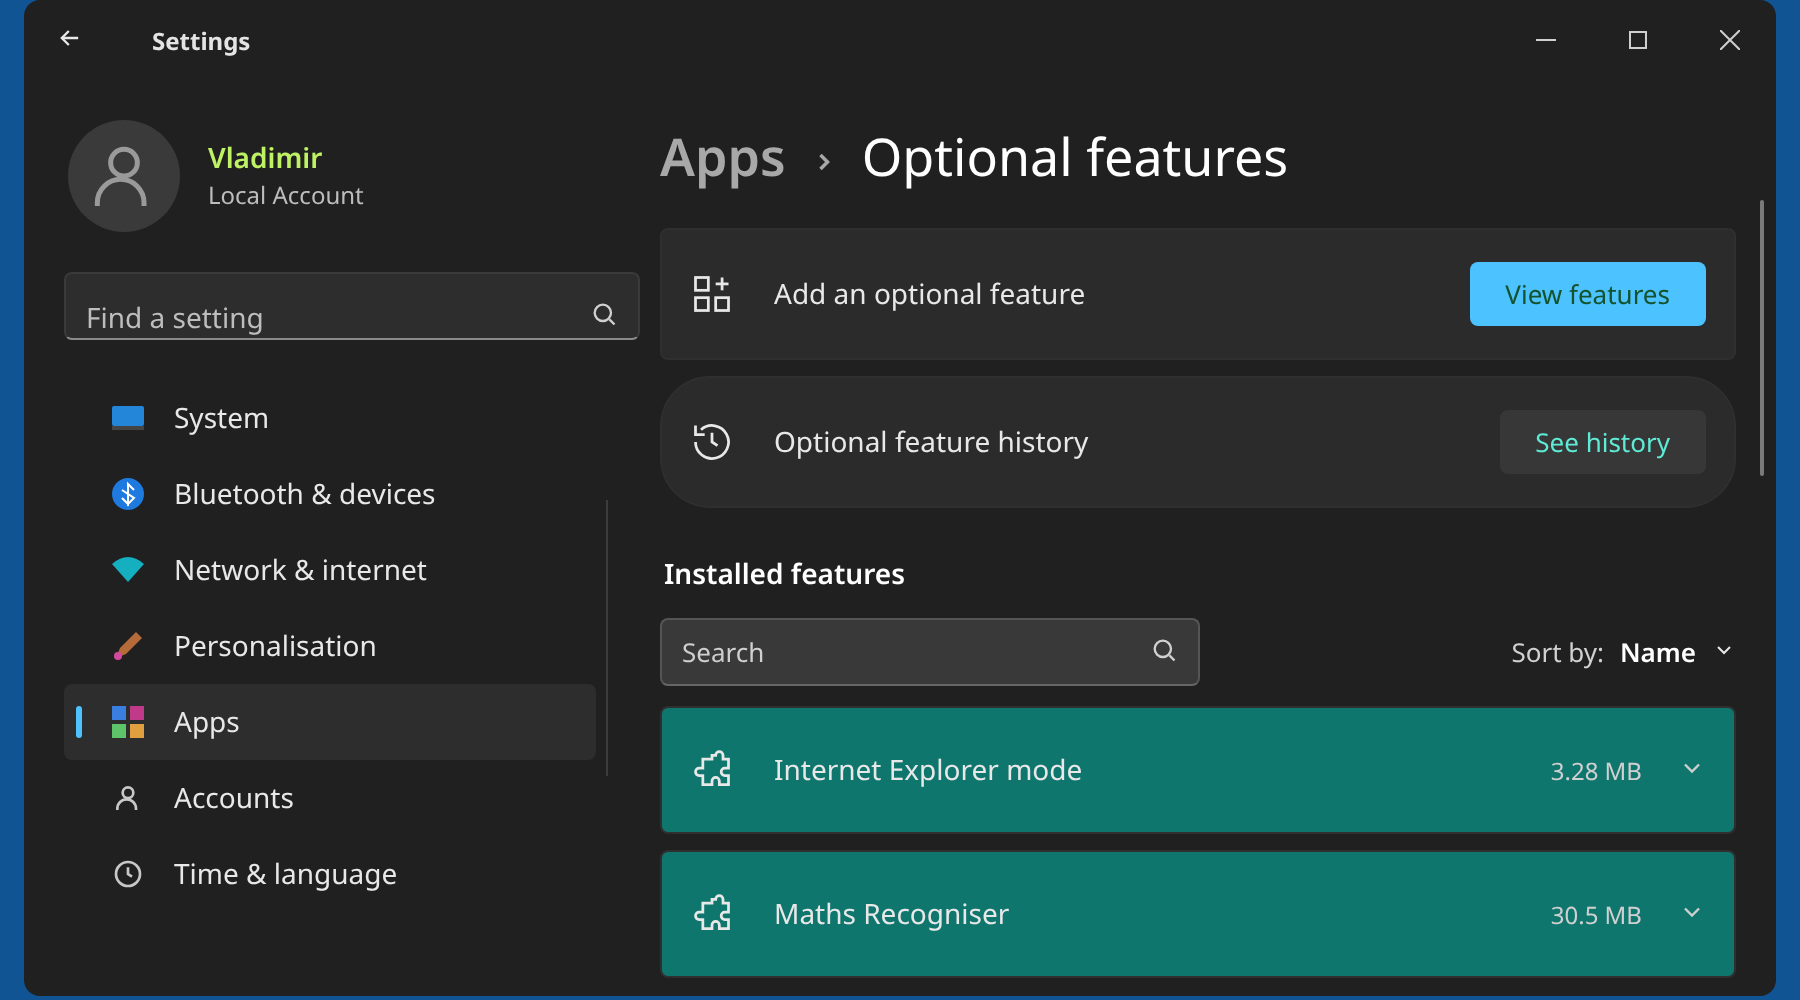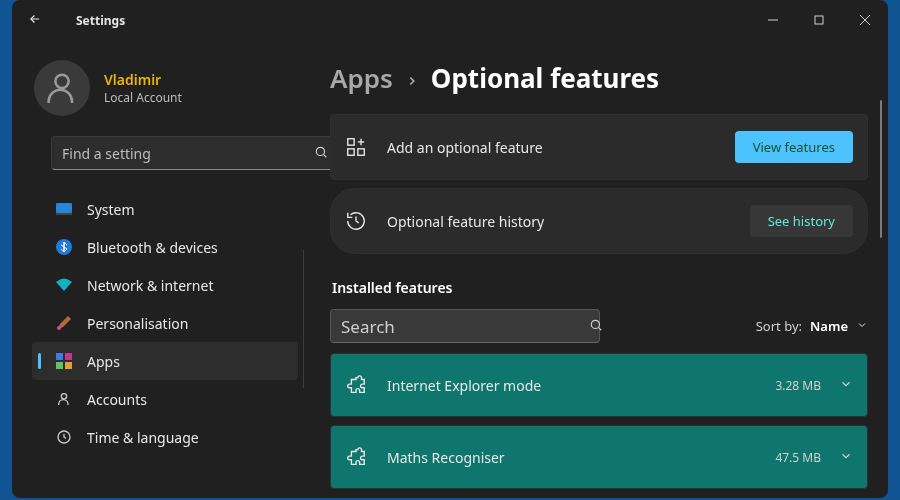--- a/index.html
+++ b/index.html
@@ -23,28 +23,28 @@
   .titlebar .back { width: 24px; color: #e8e8e8; }
   .titlebar .title { margin-left: 24px; font-size: 12px; color: #e4e4e4; }
   .sysbtns { margin-left: auto; display: flex; }
   .sysbtn { width: 46px; height: 40px; display:flex; align-items:center; justify-content:center; color:#cfcfcf; }
 
   .content { display: flex; height: calc(100% - 40px); }
 
   .sidebar { width: 300px; padding: 8px 14px 0 20px; position:relative; }
   .profile { display:flex; align-items:center; gap: 14px; margin: 12px 0 20px 2px; }
   .avatar { width: 56px; height: 56px; border-radius: 50%; background:#3a3a3a; display:flex; align-items:center; justify-content:center; }
-  .profile .name { font-size: 14px; font-weight: 600; color:#eab308; }
+  .profile .name { font-size: 14px; font-weight: 600; color:#bef264; }
   .profile .sub  { font-size: 12px; color:#bdbdbd; }
 
   .search-wrap {
     margin-top: 6px;
     width: 288px; height: 34px;
     background:#2d2d2d; border:1px solid #3a3a3a; border-bottom:1px solid #8a8a8a;
-    border-radius:4px; display:flex; align-items:center; padding:0 10px;margin-left:19px;
+    border-radius:4px; display:flex; align-items:flex-end; padding:0 10px;
   }
   .search-wrap input { flex:1; background:transparent; border:none; outline:none; color:#c9c9c9; font-size:14px; }
   .search-wrap input::placeholder { color:#bdbdbd; }
 
   .nav { margin-top: 20px; overflow-y: auto; height: 280px; position:relative; }
   .nav-item {
     display:flex; align-items:center; gap: 14px;
     height: 38px; border-radius: 4px; padding: 0 10px 0 6px;
     font-size: 14px; color:#e8e8e8; cursor:pointer;
   }
@@ -53,42 +53,42 @@
   .nav-item.selected .bar { background:#4cc2ff; }
   .nav-icon { width:18px; height:18px; display:flex; align-items:center; justify-content:center; }
 
   .vsep { position:absolute; right:8px; top:210px; bottom:110px; width:1px; background:#3c3c3c; }
 
   .main { flex:1; padding: 20px 20px 0 18px; position:relative; overflow:hidden; }
   .scrollbar { position:absolute; right:6px; top:60px; bottom:260px; width:2px; background:#7a7a7a; border-radius:2px; }
   .breadcrumb { display:flex; align-items:baseline; gap:12px; }
   .breadcrumb .parent { font-size:26px; font-weight:600; color:#a8a8a8; }
   .breadcrumb .chev   { color:#a8a8a8; }
-  .breadcrumb .title  { font-size:26px; font-weight:700; color:#fff; }
+  .breadcrumb .title  { font-size:26px; font-weight:400; color:#fff; }
 
   .card {
     background:#2b2b2b; border:1px solid #2f2f2f; border-radius:4px;
     display:flex; align-items:center; padding: 0 14px; height: 66px;
     margin-top: 18px;
     justify-content: center;
   }
   .card + .card { margin-top: 8px; border-radius: 25px; }
   .card .ico { width:22px; height:22px; margin-right: 20px; color:#e8e8e8; flex:none; }
   .card .label { font-size:14px; flex:1; }
   .card .btn {
     background:#373737; color:#5eead4; border:none; border-radius:4px;
     height:32px; padding:0 18px; font-size:13px; cursor:pointer;
   }
   .card .btn.primary { background:#4cc2ff; color:#14532d; font-weight:400; }
 
   h3.section { font-size:14px; font-weight:600; margin: 24px 0 12px 2px; color:#fff; }
 
   .filter-row { display:flex; align-items:center; gap: 16px; }
   .filter-search { width:270px; height:34px; background:#393939; border:1px solid #555; border-bottom-color:#666; border-radius:4px; padding:0 10px; display:flex; align-items:center; }
-  .filter-search input { flex:1; background:transparent; border:none; outline:none; color:#a3a3a3; font-size:17px; }
+  .filter-search input { flex:1; background:transparent; border:none; outline:none; color:#a3a3a3; font-size:13px; }
   .filter-search input::placeholder { color:#cfcfcf; }
   .sort { margin-left:auto; font-size:13px; color:#d0d0d0; display:flex; align-items:flex-end; gap:8px; }
   .sort .val { color:#fff; font-weight:600; }
 
   .feat-list { margin-top:10px; }
   .feat {
     background:#0f766e; border:1px solid #2f2f2f; border-radius:4px;
     display:flex; align-items:center; padding:0 14px; height:64px; margin-bottom:8px;
   }
   .feat .ico { width:22px; height:22px; margin-right:20px; flex:none; }
@@ -309,21 +309,21 @@
               </svg>
           </span>
         </div>
         <div class="feat">
           <span class="ico">
             <svg width="22" height="22" viewBox="0 0 24 24" fill="none" stroke="#e8e8e8" stroke-width="1.5">
               <path d="M14 4a2 2 0 1 1 4 0v2h3v5h-2a2 2 0 1 0 0 4h2v5h-5v-2a2 2 0 1 0-4 0v2H7v-5H5a2 2 0 1 1 0-4h2V6h5V4z"></path>
             </svg>
           </span>
           <span class="name">Maths Recogniser</span>
-          <span class="size">47.5 MB</span>
+          <span class="size">30.5 MB</span>
           <span class="chev">
             <svg width="14" height="14" viewBox="0 0 24 24" fill="none" stroke="currentColor" stroke-width="2">
                 <polyline points="6 9 12 15 18 9"></polyline>
               </svg>
           </span>
         </div>
       </div>
 
     </div>
   </div>

